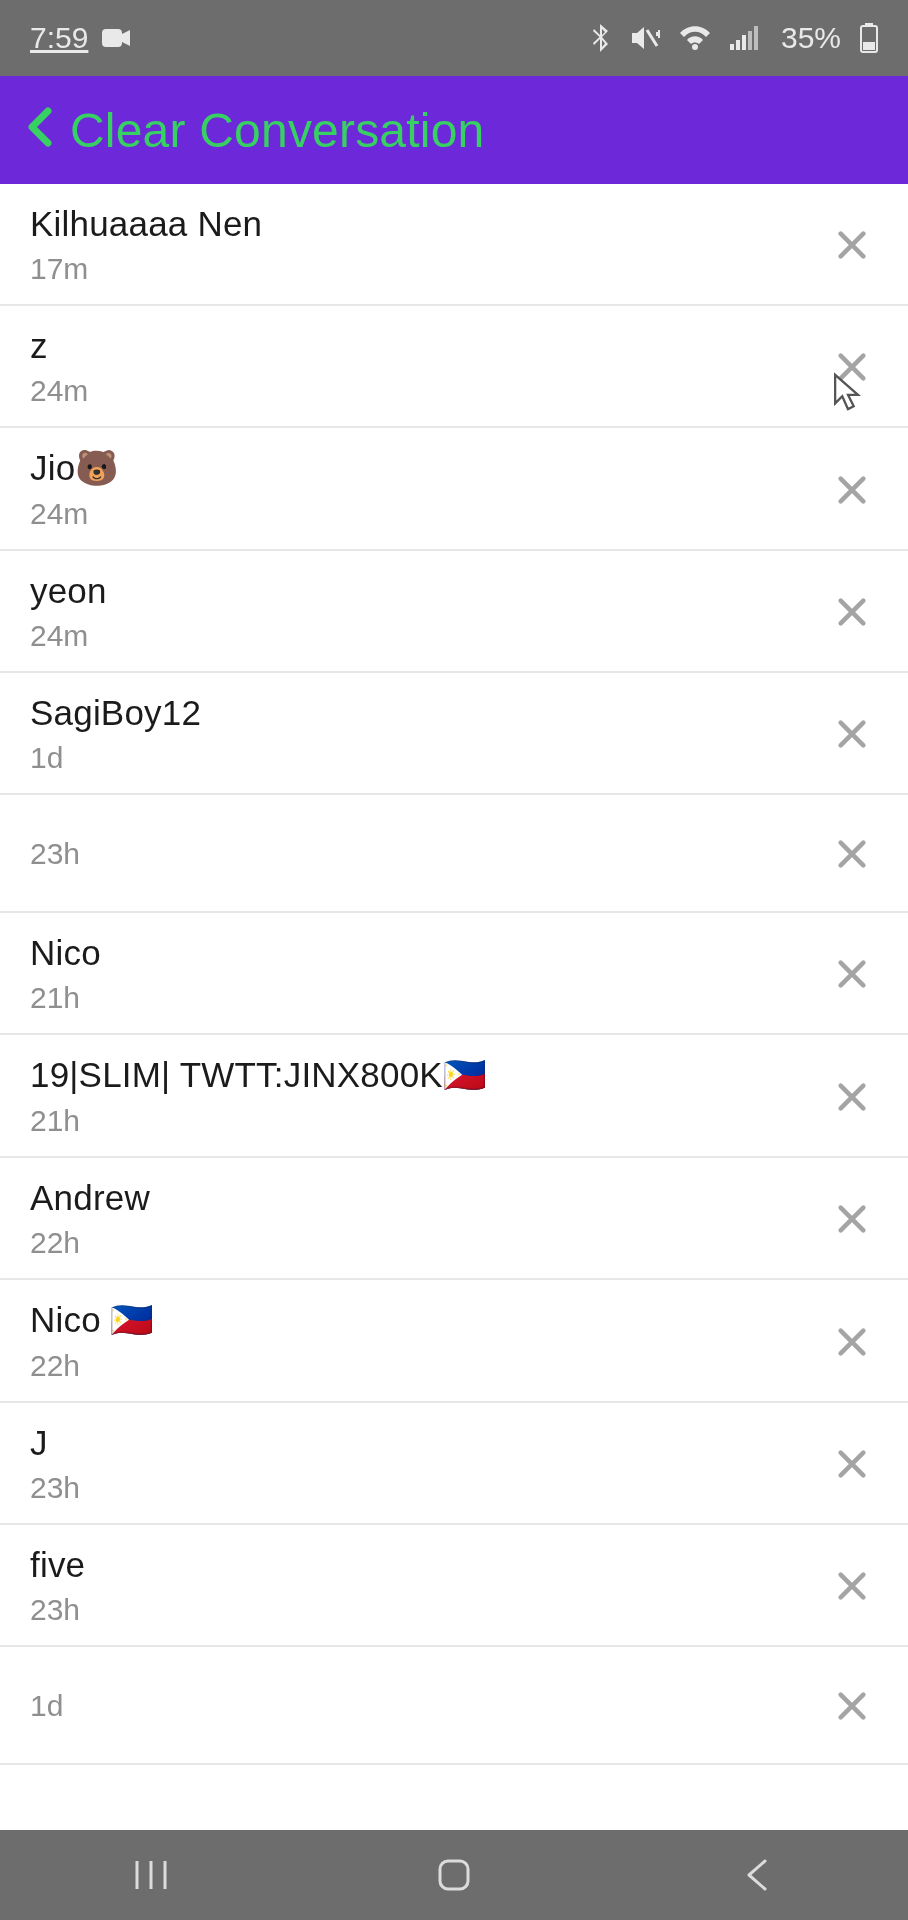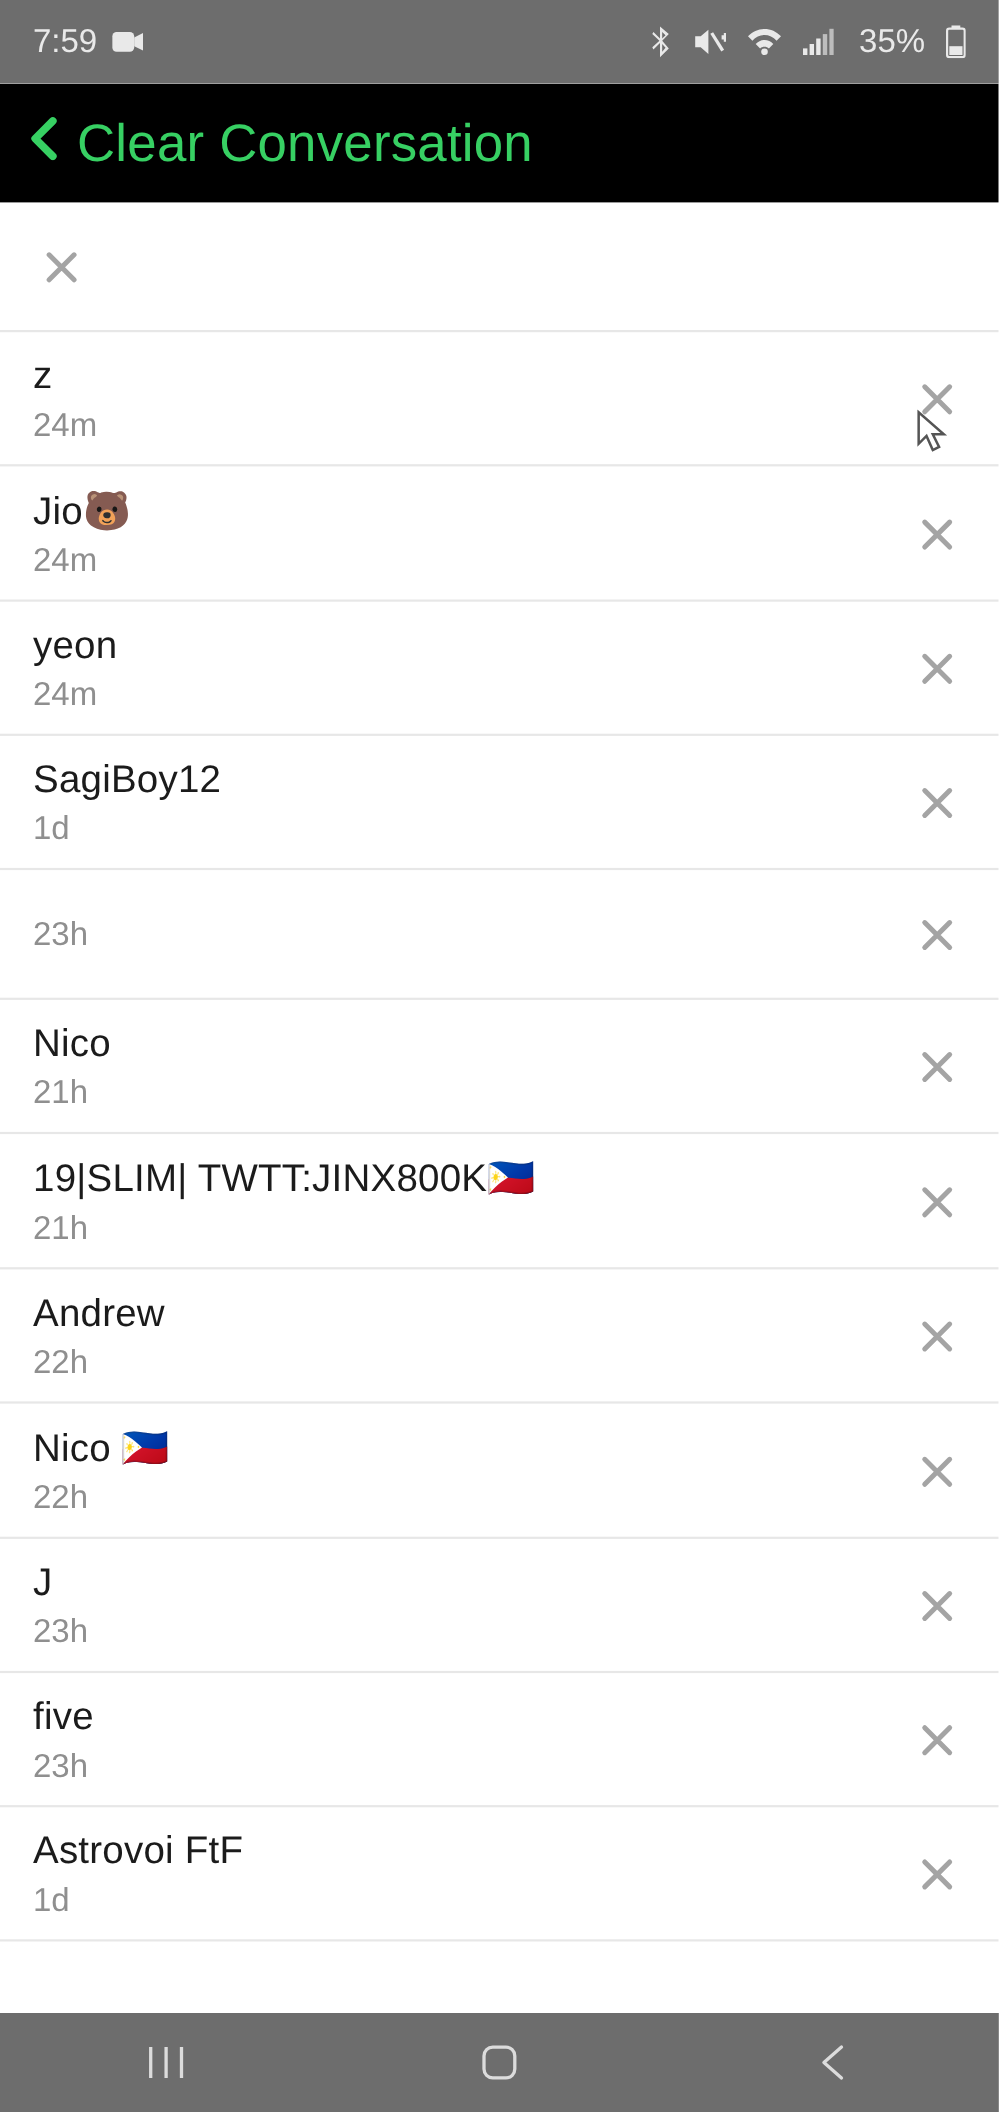--- a/index.html
+++ b/index.html
@@ -8,32 +8,32 @@
     height: 76px;
     background: #6d6d6d;
     color: #e9e9e9;
     display: flex;
     align-items: center;
     justify-content: space-between;
     padding: 0 30px;
     font-size: 30px;
     font-weight: 400;
   }
-  .status-left { display: flex; align-items: center; gap: 14px; }
+  .status-left { display: flex; align-items: center; gap: 14px; text-decoration: underline; }
   .status-right { display: flex; align-items: center; gap: 19px; }
   .status-right .pct { margin-left: 4px; }
   .cam-icon, .bt-icon, .mute-icon, .wifi-icon, .signal-icon, .batt-icon {
     display: inline-flex; align-items: center; justify-content: center;
   }
   .header {
     height: 108px;
     display: flex;
     align-items: center;
     padding: 16px 20px;
-    background: #000000;
+    background: #6d28d9;
   }
   .back-chevron {
     color: #37d063;
     font-size: 44px;
     font-weight: 800;
     padding: 0 10px 0 6px;
     line-height: 1;
   }
   .header-title {
     color: #37d063;
@@ -156,20 +156,24 @@
       <svg width="26" height="40" viewBox="0 0 26 40">
           <path d="M22 4 L6 20 L22 36" fill="none" stroke="#37d063" stroke-width="7" stroke-linecap="round" stroke-linejoin="round"></path>
         </svg>
     </span>
     <span class="header-title">Clear Conversation</span>
   </div>
 
   <div class="list">
 
     <div class="row">
+      <div class="row-info">
+        <span class="row-name">Kilhuaaaa Nen</span>
+        <span class="row-time">17m</span>
+      </div>
       <span class="row-x">
         <svg viewBox="0 0 24 24">
             <path d="M4 4 L20 20 M20 4 L4 20" stroke="#a4a4a4" stroke-width="3.2" stroke-linecap="round"></path>
           </svg>
       </span>
     </div>
 
     <div class="row">
       <div class="row-info">
         <span class="row-name">z</span>
@@ -296,21 +300,20 @@
       </div>
       <span class="row-x">
         <svg viewBox="0 0 24 24">
             <path d="M4 4 L20 20 M20 4 L4 20" stroke="#a4a4a4" stroke-width="3.2" stroke-linecap="round"></path>
           </svg>
       </span>
     </div>
 
     <div class="row">
       <div class="row-info">
-        <span class="row-name">Astrovoi FtF</span>
         <span class="row-time">1d</span>
       </div>
       <span class="row-x">
         <svg viewBox="0 0 24 24">
             <path d="M4 4 L20 20 M20 4 L4 20" stroke="#a4a4a4" stroke-width="3.2" stroke-linecap="round"></path>
           </svg>
       </span>
     </div>
 
   </div>

